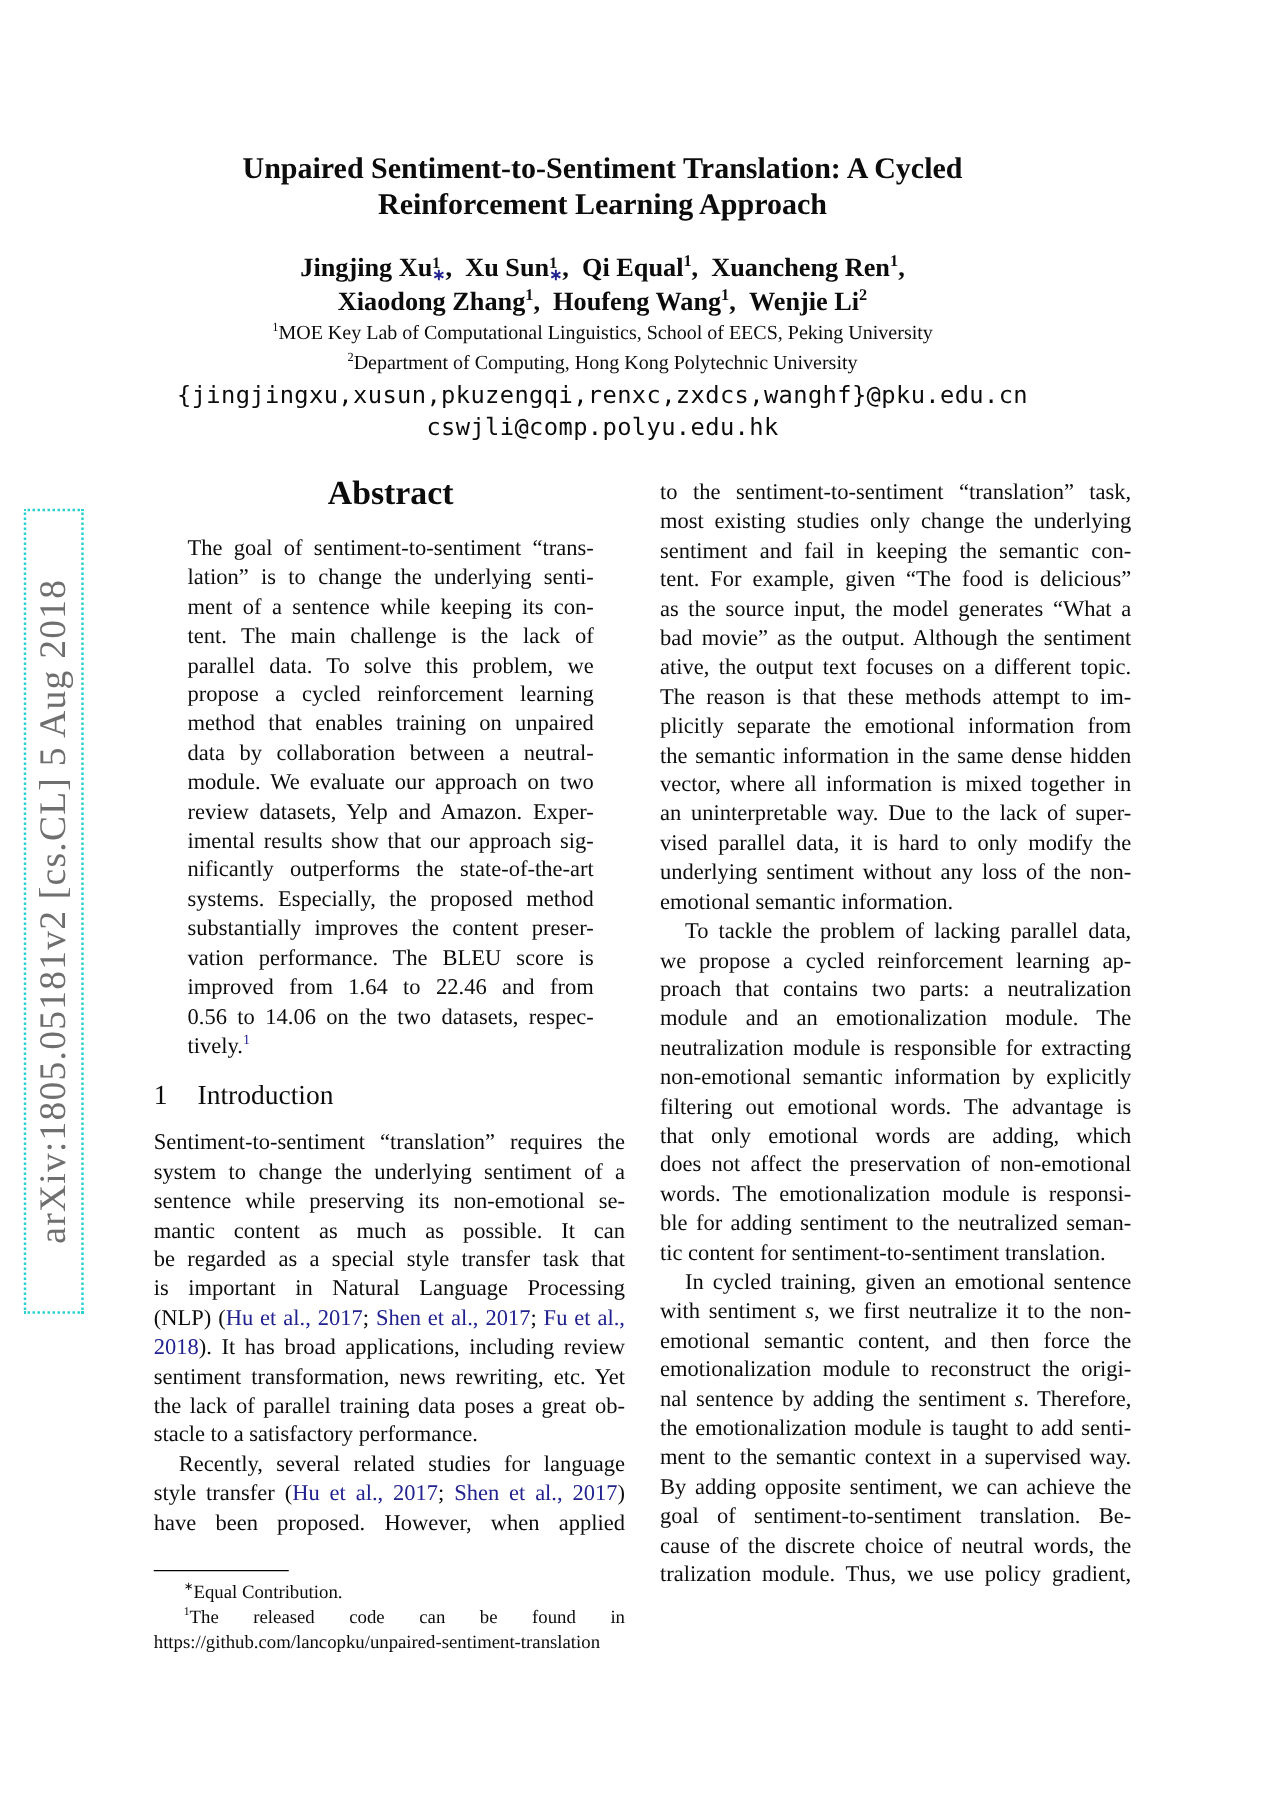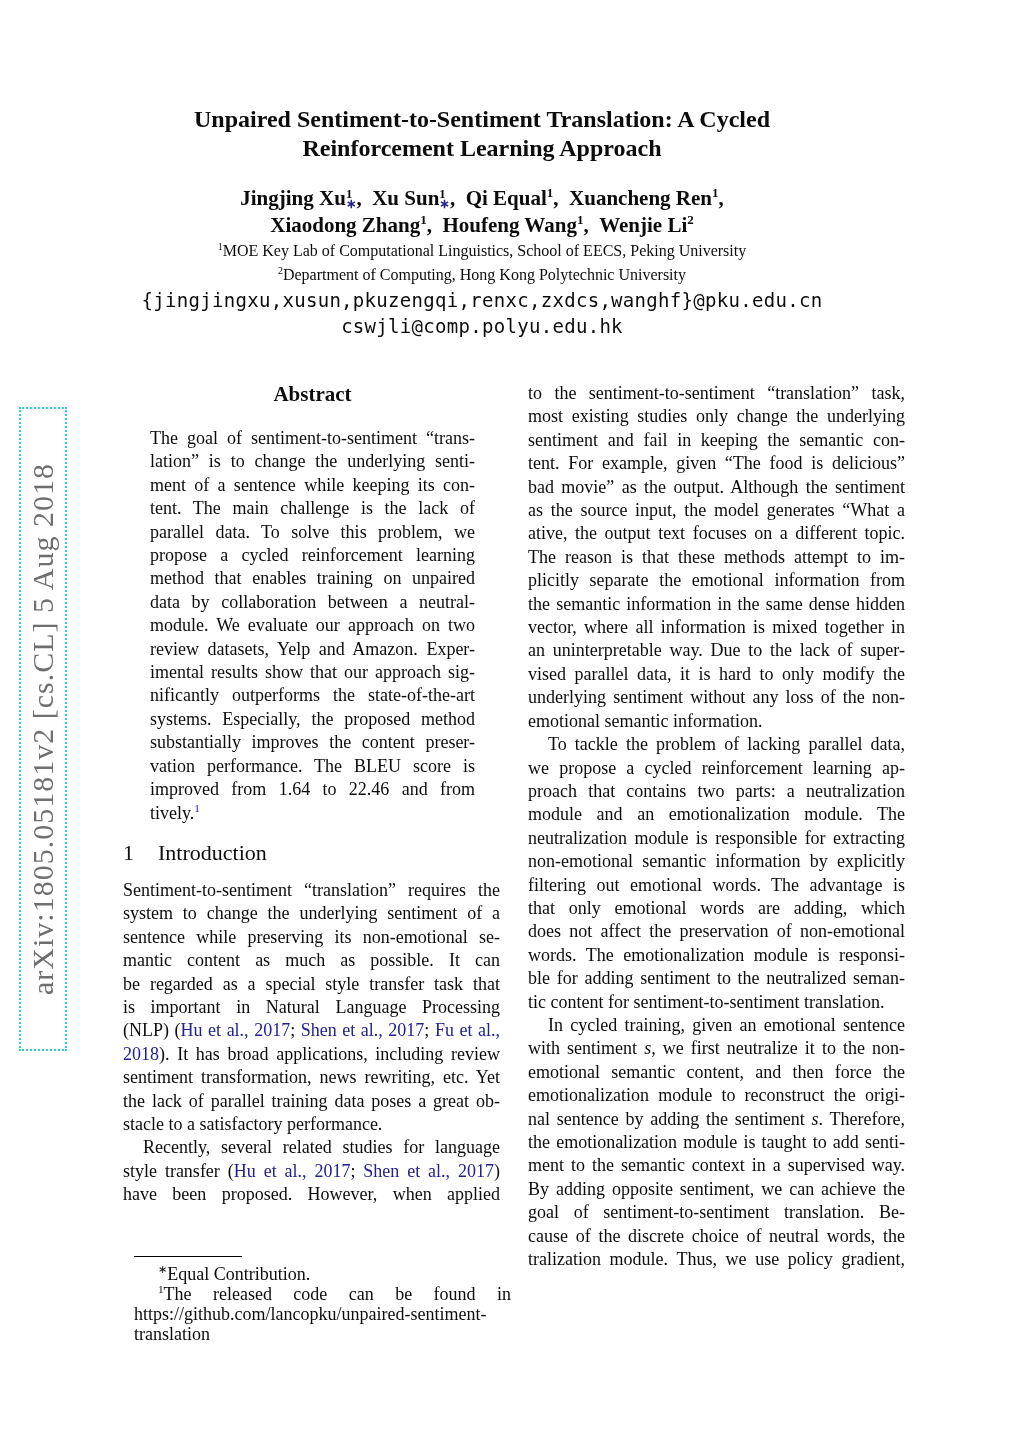--- a/index.html
+++ b/index.html
@@ -12,51 +12,51 @@
     position:absolute; left:19px; top:407px; width:48px; height:644px;
     border:2px dotted var(--wm-border,#2bd1d1); box-sizing:border-box;
   }
   .wm-text {
     position:absolute; left:50%; top:50%;
     transform:translate(-50%,-50%) rotate(-90deg);
     white-space:nowrap; font-size:30px; letter-spacing:1px;
     color:var(--wm-ink,#6f6f6f);
   }
   
-  .header { position:absolute; left:0; top:105px; width:964px; text-align:center; }
+  .header { position:absolute; left:0; top:121px; width:964px; text-align:center; }
   .title-line  { font-size:24px; font-weight:bold; line-height:29px; }
   .authors { margin-top:22px; }
   .author-line { font-size:21px; font-weight:bold; line-height:27px; }
   .affil-line  { font-size:16px; line-height:24px; }
   .email-line  { font-family:"DejaVu Sans Mono","Liberation Mono", monospace;
                  font-size:19px; line-height:26px; letter-spacing:0.3px; }
   
   .col { position:absolute; top:382px; width:377px; font-size:18px; line-height:23.4px; }
   .col-left  { left:123px; }
   .col-right { left:528px; }
-  .abstract-head { text-align:center; font-size:21px; font-weight:bold;
+  .abstract-head { text-align:center; font-size:27px; font-weight:bold;
                    line-height:24px; margin:0 25px 21px 27px; }
   .abstract-body { margin:0 25px 0 27px; }
   .sec-head { font-size:22px; font-weight:normal; line-height:26px;
               margin:15px 0 13px 0; text-align:left; }
   .sec-num { display:inline-block; margin-right:24px; }
   
   .jl { text-align:justify; text-align-last:justify; }
   .jl.last { text-align-last:left; }
   .jl.indent { text-indent:20px; }
   .para { margin:0; }
   
   .seg-c { color:var(--cite,#21218f); }
   .seg-i { font-style:italic; }
   .seg-s { vertical-align:super; font-size:0.62em; line-height:0; }
   .stack { display:inline-flex; flex-direction:column; align-items:flex-start;
            font-size:0.6em; line-height:0.8; vertical-align:7px; }
   
-  .footnotes { position:absolute; left:134px; top:1256px; width:377px;
-               font-size:18px; line-height:20px; }
+  .footnotes { position:absolute; left:123px; top:1256px; width:377px;
+               font-size:15px; line-height:20px; }
   .fn-rule { width:108px; border:none; border-top:1.5px solid #000; margin:0 0 7px 0; }
   .footnotes .jl.indent { text-indent:24px; }
 </style>
 </head>
 <body>
 
 <div class="page">
 
   <div class="wm-box">
     <div class="wm-text">arXiv:1805.05181v2  [cs.CL]  5 Aug 2018</div>
@@ -94,20 +94,21 @@
           <div class="jl">method that enables training on unpaired</div>
           <div class="jl">data by collaboration between a neutral-</div>
           <div class="jl">module. We evaluate our approach on two</div>
           <div class="jl">review datasets, Yelp and Amazon. Exper-</div>
           <div class="jl">imental results show that our approach sig-</div>
           <div class="jl">nificantly outperforms the state-of-the-art</div>
           <div class="jl">systems. Especially, the proposed method</div>
           <div class="jl">substantially improves the content preser-</div>
           <div class="jl">vation performance. The BLEU score is</div>
           <div class="jl">improved from 1.64 to 22.46 and from</div>
+          <div class="jl">0.56 to 14.06 on the two datasets, respec-</div>
           <div class="jl last"><span>tively.</span><span class="seg-s seg-c">1</span></div>
         </div>
       </div>
     <div class="sec-head">
       <span class="sec-num">1</span><span>Introduction</span>
     </div>
     <div>
         <div class="para">
           <div class="jl">Sentiment-to-sentiment “translation” requires the</div>
           <div class="jl">system to change the underlying sentiment of a</div>
@@ -128,22 +129,22 @@
         </div>
       </div>
   </div>
 
   <div class="col col-right">
       <div class="para">
         <div class="jl">to the sentiment-to-sentiment “translation” task,</div>
         <div class="jl">most existing studies only change the underlying</div>
         <div class="jl">sentiment and fail in keeping the semantic con-</div>
         <div class="jl">tent. For example, given “The food is delicious”</div>
+        <div class="jl">as the source input, the model generates “What a</div>
         <div class="jl">bad movie” as the output. Although the sentiment</div>
-        <div class="jl">as the source input, the model generates “What a</div>
         <div class="jl">ative, the output text focuses on a different topic.</div>
         <div class="jl">The reason is that these methods attempt to im-</div>
         <div class="jl">plicitly separate the emotional information from</div>
         <div class="jl">the semantic information in the same dense hidden</div>
         <div class="jl">vector, where all information is mixed together in</div>
         <div class="jl">an uninterpretable way. Due to the lack of super-</div>
         <div class="jl">vised parallel data, it is hard to only modify the</div>
         <div class="jl">underlying sentiment without any loss of the non-</div>
         <div class="jl last">emotional semantic information.</div>
       </div>

